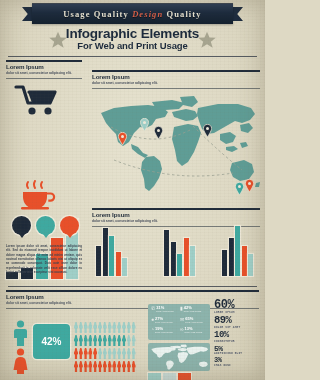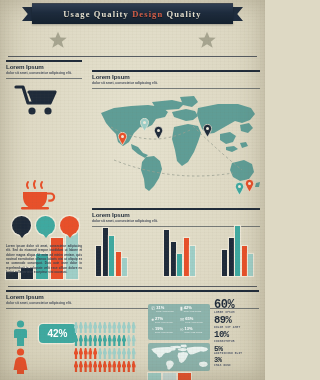--- a/index.html
+++ b/index.html
@@ -39,21 +39,21 @@
     background:linear-gradient(180deg,#2a3c55 0%,#1b2a3d 45%,#16222f 100%);
     border-top:1px solid rgba(255,255,255,.16);
     display:flex;align-items:center;justify-content:center;
     box-shadow:0 1px 2px rgba(0,0,0,.25);
   }
   .ribbon-text{
     font-family:"Liberation Serif", serif;
     font-size:8.5px;letter-spacing:1.1px;color:#e9e4d4;font-weight:bold;
     white-space:nowrap;text-shadow:0 1px 0 rgba(0,0,0,.5);
   }
-  .ribbon-text .accent{color:#d9604a;}
+  .ribbon-text .accent{color:#d9604a;font-style:italic;}
 
   
   .titleblock{position:absolute;left:0;top:27px;width:265px;text-align:center;z-index:5;}
   .t1{font-size:13.5px;font-weight:bold;color:#1d2b3c;letter-spacing:-.2px;line-height:1.05;}
   .t2{font-size:9.5px;font-weight:bold;color:#1d2b3c;letter-spacing:-.1px;line-height:1.15;}
   .star{position:absolute;top:30px;width:20px;height:20px;color:#a7a590;}
   .star.l{left:48px;} .star.r{right:48px;}
 
   .rule{position:absolute;left:8px;right:8px;height:1px;background:#2a3240;opacity:.75;}
 
@@ -96,22 +96,22 @@
   .dashline{position:absolute;left:0;top:20px;}
 
   
   #midbar-panel{position:absolute;left:92px;top:208px;width:168px;height:72px;}
   .grp{position:absolute;bottom:4px;display:flex;align-items:flex-end;gap:1.5px;}
   .gbar{width:5px;box-shadow:0 0 0 1.1px #efeada;}
 
   
   #people-panel{position:absolute;left:0;top:288px;width:140px;height:92px;}
   .pill{
-    height:19px;border-radius:4px;display:flex;align-items:center;justify-content:center;
-    color:#fff;font-size:10px;font-weight:bold;box-shadow:0 0 0 1.3px #efeada;margin-left:6px;
+    height:35px;border-radius:4px;display:flex;align-items:center;justify-content:center;
+    color:#fff;font-size:10px;font-weight:bold;box-shadow:0 0 0 1.3px #efeada;
   }
   .prow{position:absolute;display:flex;gap:.8px;}
 
   
   #stats-panel{position:absolute;left:148px;top:300px;width:117px;height:80px;}
   .icongrid{
     position:absolute;left:0;top:4px;width:62px;height:36px;
     background:#8cb3ac;border-radius:2px;
     display:grid;grid-template-columns:1fr 1fr;grid-template-rows:1fr 1fr 1fr;
     padding:2px;box-sizing:border-box;gap:0px;
@@ -134,20 +134,24 @@
 <div class="poster">
 
   <div class="ribbon-wrap">
     <div class="ribbon-tail l"></div>
     <div class="ribbon-tail r"></div>
     <div class="ribbon">
       <div class="ribbon-text"><span>Usage Quality </span><span class="accent">Design</span><span> Quality</span></div>
     </div>
   </div>
 
+  <div class="titleblock">
+    <div class="t1">Infographic Elements</div>
+    <div class="t2">For Web and Print Usage</div>
+  </div>
   <svg class="star l" viewBox="0 0 24 24">
       <polygon points="12,2 15,9 22.5,9.3 16.6,14 18.8,21.4 12,17 5.2,21.4 7.4,14 1.5,9.3 9,9" fill="#a7a590"></polygon>
     </svg>
   <svg class="star r" viewBox="0 0 24 24">
       <polygon points="12,2 15,9 22.5,9.3 16.6,14 18.8,21.4 12,17 5.2,21.4 7.4,14 1.5,9.3 9,9" fill="#a7a590"></polygon>
     </svg>
 
   <div class="rule" style="top:56px;"></div>
 
   <div id="left-col">

